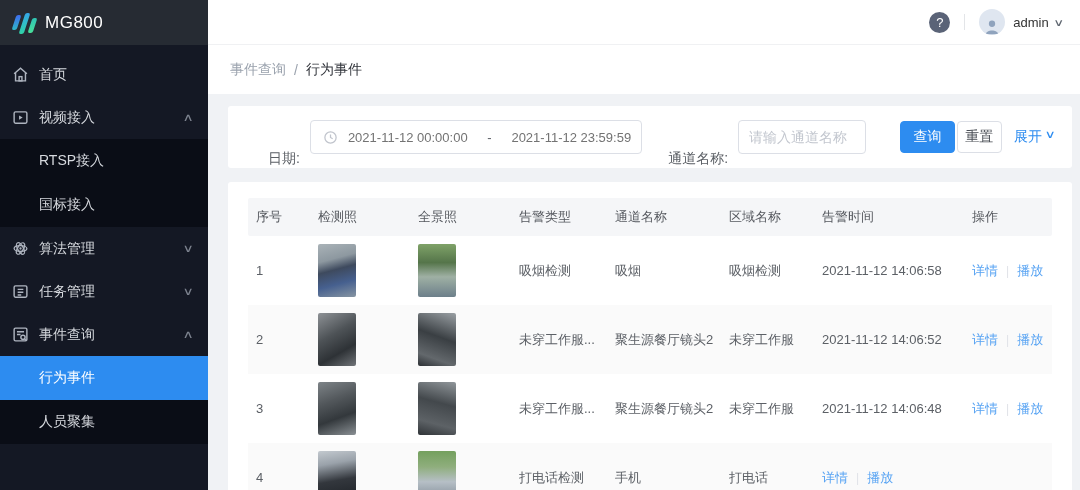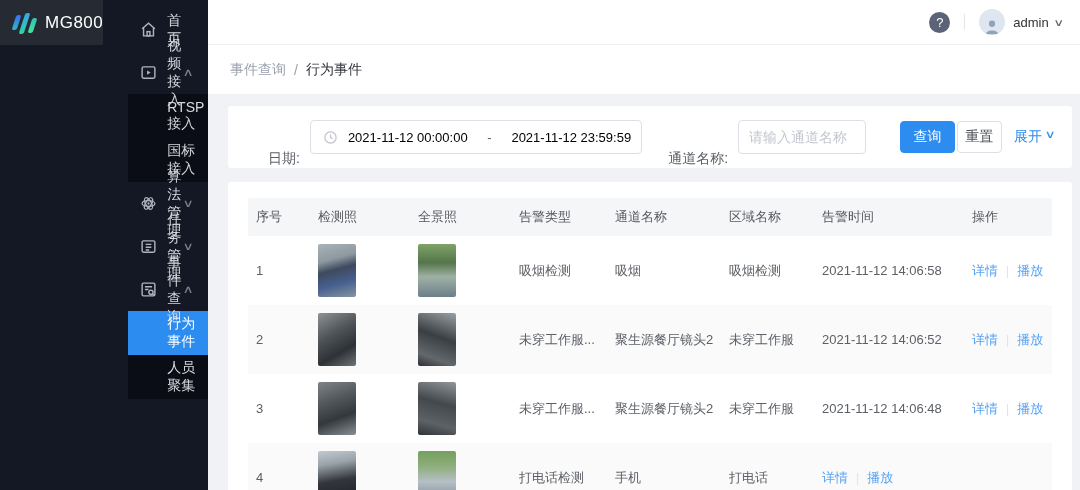--- a/index.html
+++ b/index.html
@@ -1,29 +1,29 @@
 <!DOCTYPE html>
 <html><head>
 <meta charset="utf-8">
 <style>
   * { margin:0; padding:0; box-sizing:border-box; }
   html,body { width:1080px; height:490px; overflow:hidden; }
   body { font-family:"Liberation Sans","DejaVu Sans",sans-serif; background:#f0f2f5; font-size:14px; color:#333; }
   .app { display:flex; width:1080px; height:490px; }
 
   
-  .sidebar { width:208px; min-width:208px; height:100%; background:#141824; display:flex; flex-direction:row; }
+  .sidebar { width:208px; min-width:208px; height:100%; background:#141824; display:flex; flex-direction:column; }
   .logo-bar { height:45px; background:#262b33; display:flex; align-items:center; padding-left:14px; }
   .logo-mark { display:flex; align-items:flex-end; gap:3px; margin-right:10px; height:22px; }
   .logo-mark i { display:block; width:5px; border-radius:2px; transform:skewX(-18deg); }
   .logo-mark i:nth-child(1){ height:15px; background:linear-gradient(180deg,#3e6cf0,#2fb8c8); margin-bottom:4px;}
   .logo-mark i:nth-child(2){ height:21px; background:linear-gradient(180deg,#35a6e8,#2fd3a6); }
   .logo-mark i:nth-child(3){ height:15px; background:linear-gradient(180deg,#2fc3b4,#49e09a); margin-bottom:1px;}
   .logo-text { color:#ffffff; font-size:17px; letter-spacing:.5px; }
-  .nav { flex:1; padding-top:8px;padding-left:25px; }
+  .nav { flex:1; padding-top:8px; }
   .menu-item { height:43px; display:flex; align-items:center; padding:0 16px 0 12px; color:#d6d9de; cursor:pointer; }
   .menu-item .mi-icon { width:17px; height:17px; margin-right:10px; color:#aeb4bf; flex:none; }
   .menu-item .mi-icon svg { width:100%; height:100%; display:block; }
   .menu-item .mi-label { flex:1; font-size:14px; }
   .caret { color:#7c828e; font-size:11px; transform:scaleX(1.4); }
   .submenu { background:#0a0d16; }
   .submenu-item { height:44px; display:flex; align-items:center; padding-left:39px; color:#d6d9de; font-size:14px; cursor:pointer; }
   .submenu-item.active { background:#2d8cf0; color:#ffffff; }
 
   
@@ -43,21 +43,21 @@
 
   .content { flex:1; padding:12px 8px 0 20px; overflow:hidden; }
   .card { background:#ffffff; border-radius:3px; }
 
   
   .filter-card { height:62px; display:flex; align-items:center; padding:0 18px 0 40px; margin-bottom:14px; }
   .f-label { font-size:14px; color:#5c6066; margin-right:10px; white-space:nowrap;margin-top:44px; }
   .date-range { width:352px; height:34px; border:1px solid #dcdfe6; border-radius:4px; display:flex; align-items:center; padding:0 10px; background:#fff; cursor:pointer; }
   .clock-icon { width:15px; height:15px; color:#c0c4cc; margin:0 10px 0 2px; flex:none; }
   .clock-icon svg { width:100%; height:100%; display:block; }
-  .date-val { font-size:13px; color:#000000; white-space:nowrap; }
+  .date-val { font-size:13px; color:#737373; white-space:nowrap; }
   .date-sep { flex:1; text-align:center; color:#5c6066; font-size:13px; }
   .channel-label { margin-left:26px; }
   .channel-input { width:128px; height:34px; border:1px solid #dcdfe6; border-radius:4px; padding:0 10px; font-size:14px; color:#5c6066; font-family:inherit; }
   .channel-input::placeholder { color:#c3c7cf; }
   .btn { height:32px; border-radius:4px; font-size:14px; font-family:Liberation Serif, serif; cursor:pointer; }
   .btn-primary { width:58px; background:#2d8cf0; border:1px solid #2d8cf0; color:#ffffff; margin-left:34px; }
   .btn-plain { width:48px; background:#ffffff; border:1px solid #dcdfe6; color:#4a4e55; margin-left:2px; }
   .expand-link { margin-left:12px; color:#2d8cf0; font-size:14px; display:flex; align-items:flex-start; gap:4px; cursor:pointer; white-space:nowrap; }
   .expand-link .caret { color:#2d8cf0; }
 

